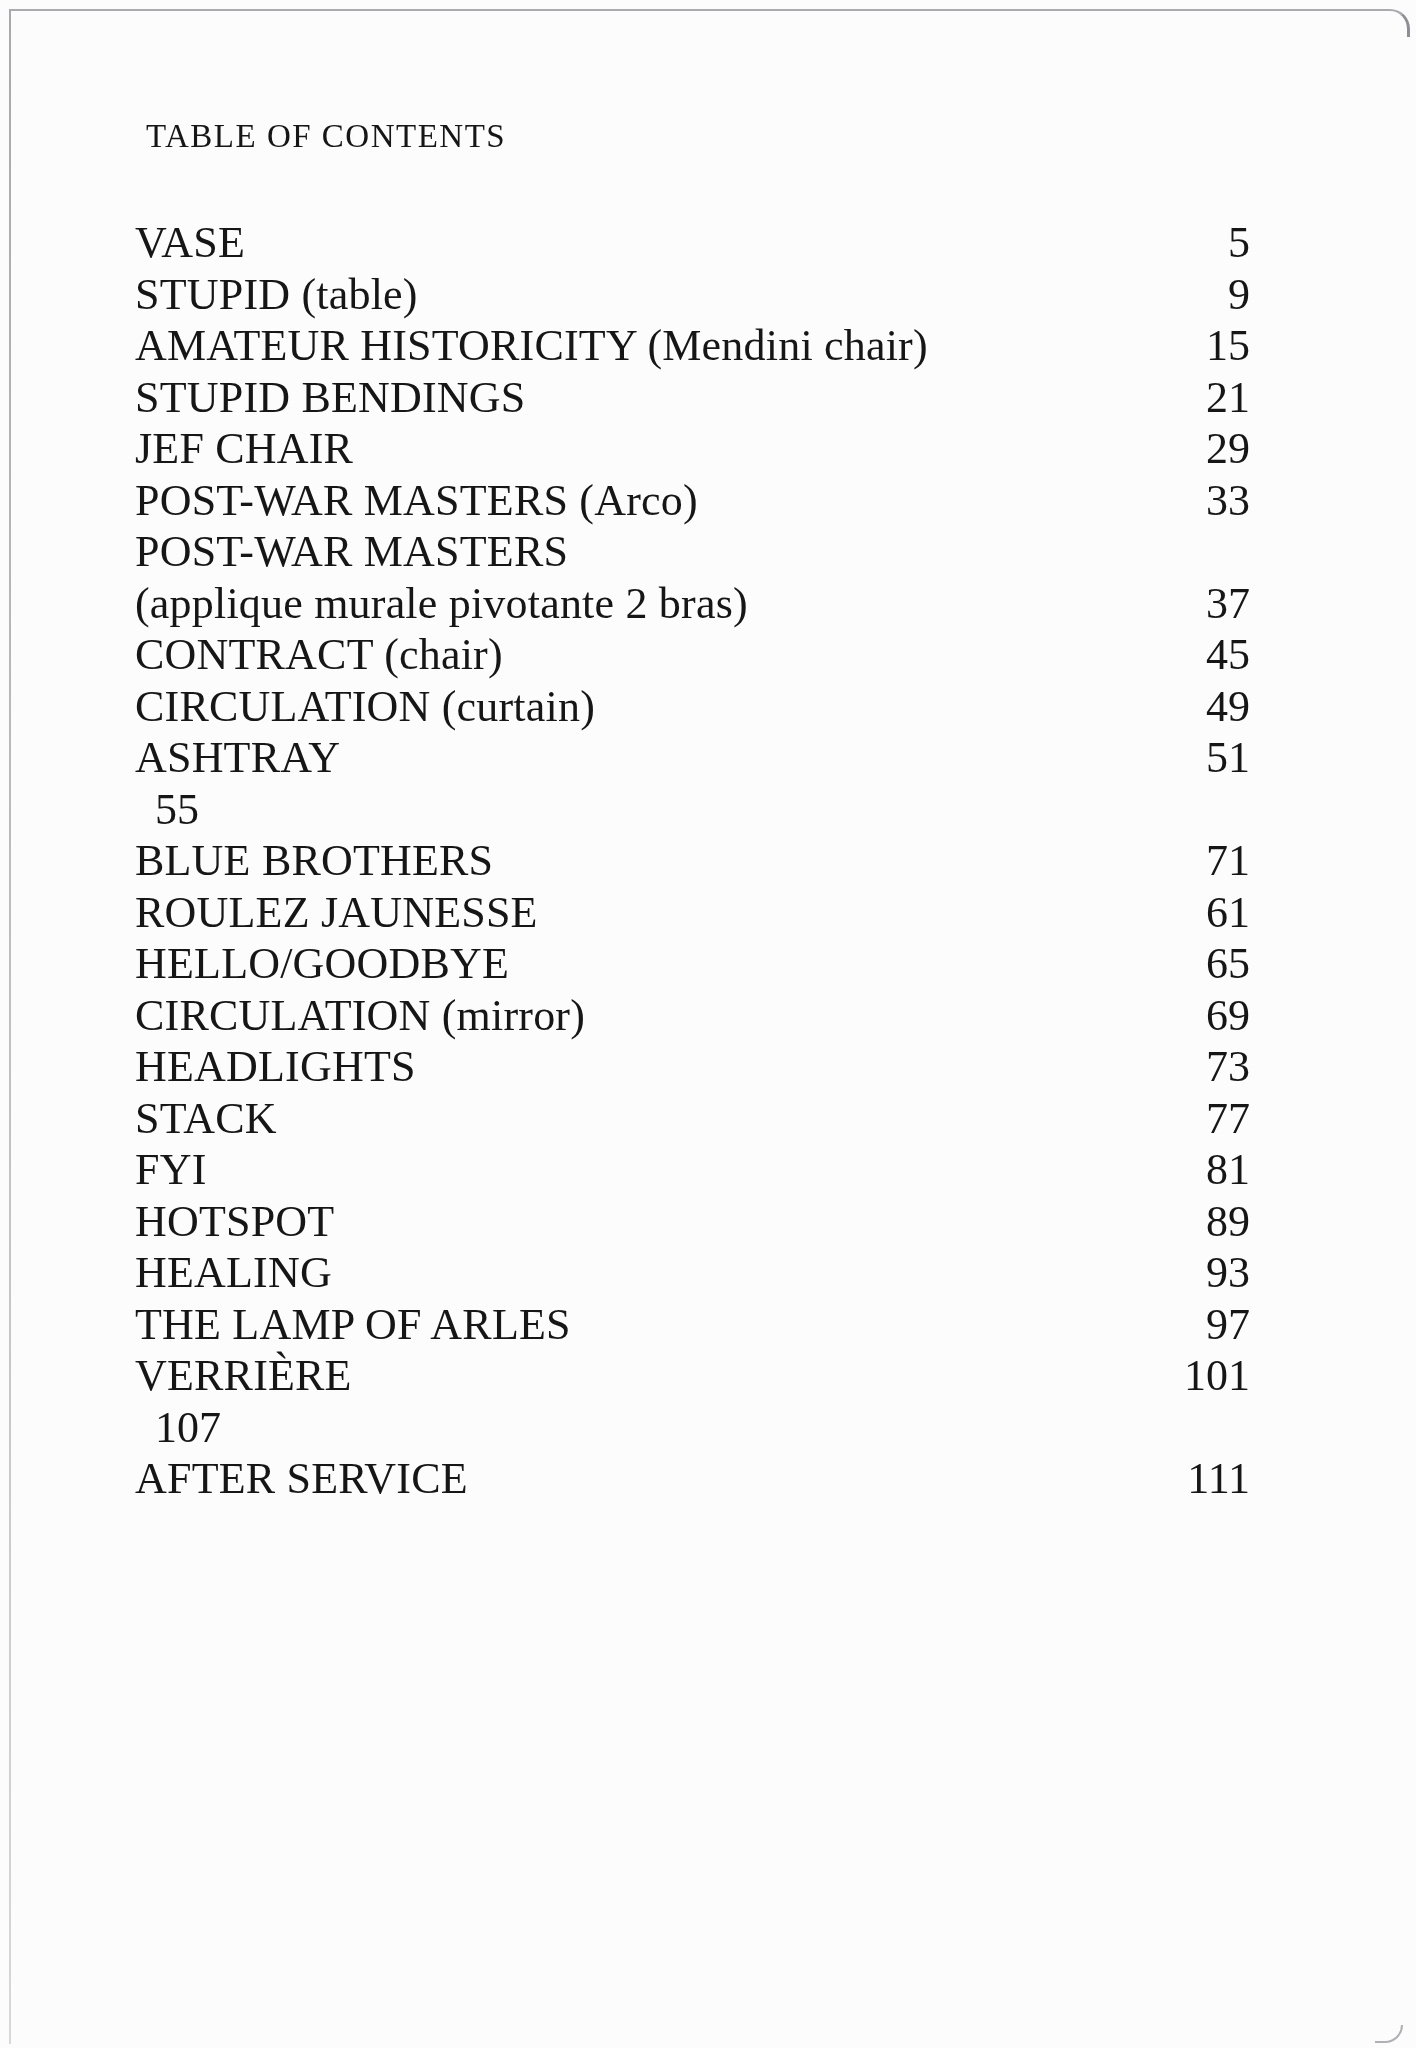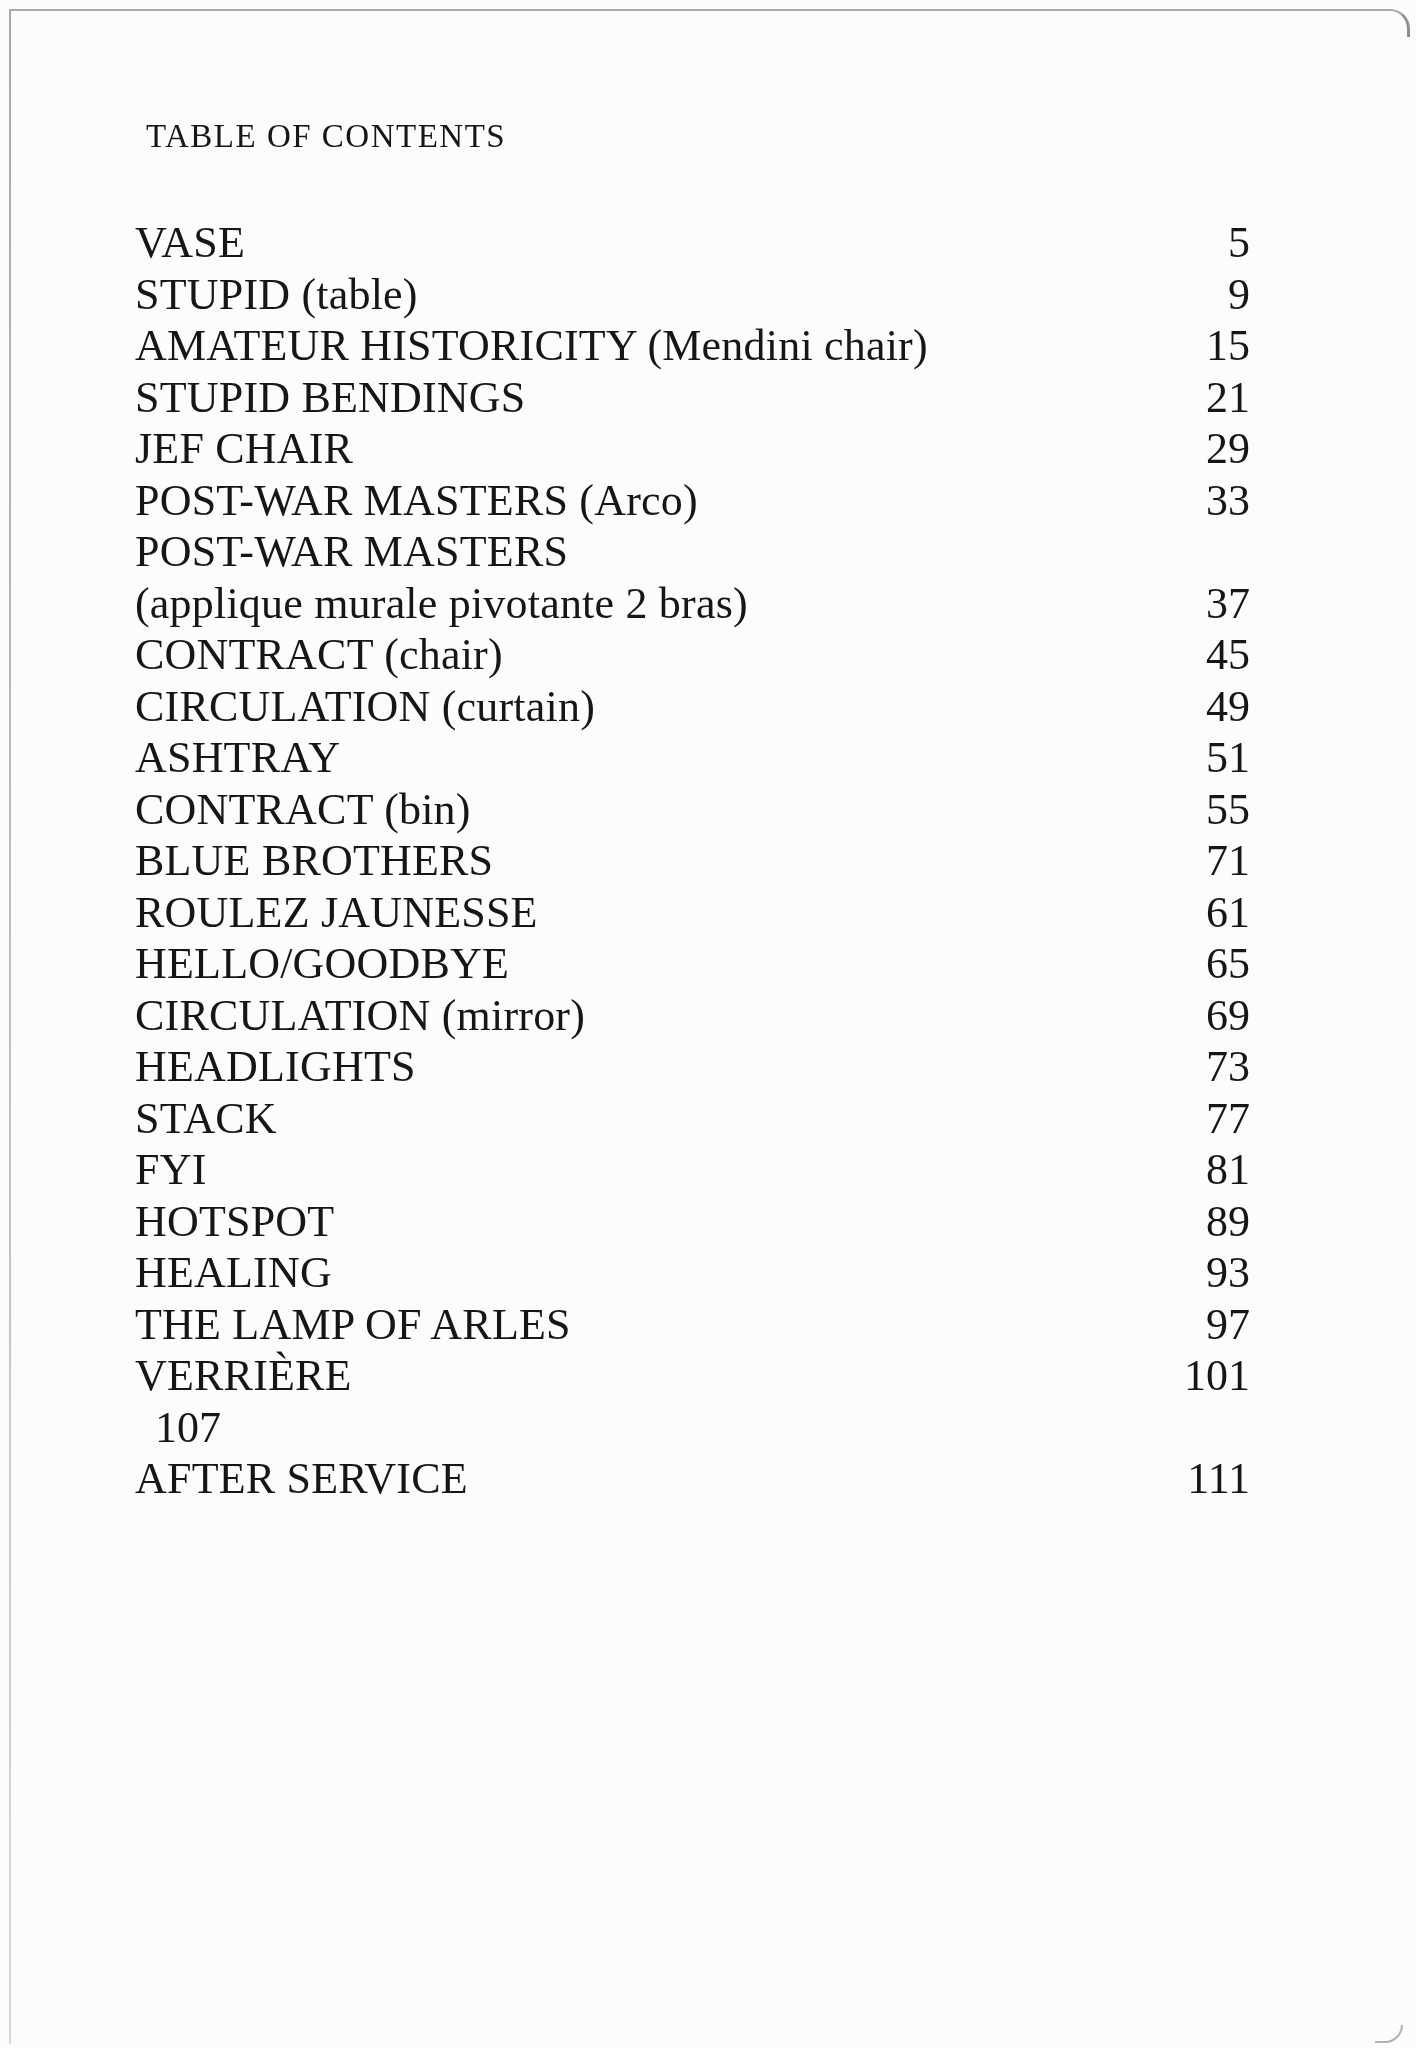--- a/index.html
+++ b/index.html
@@ -129,21 +129,20 @@
       </div>
     <div class="toc-row">
         <span class="t">CIRCULATION (curtain)</span>
         <span class="p">49</span>
       </div>
     <div class="toc-row">
         <span class="t">ASHTRAY</span>
         <span class="p">51</span>
       </div>
     <div class="toc-row">
-        <span class="t">CONTRACT (bin)</span>
         <span class="p">55</span>
       </div>
     <div class="toc-row">
         <span class="t">BLUE BROTHERS</span>
         <span class="p">71</span>
       </div>
     <div class="toc-row">
         <span class="t">ROULEZ JAUNESSE</span>
         <span class="p">61</span>
       </div>

